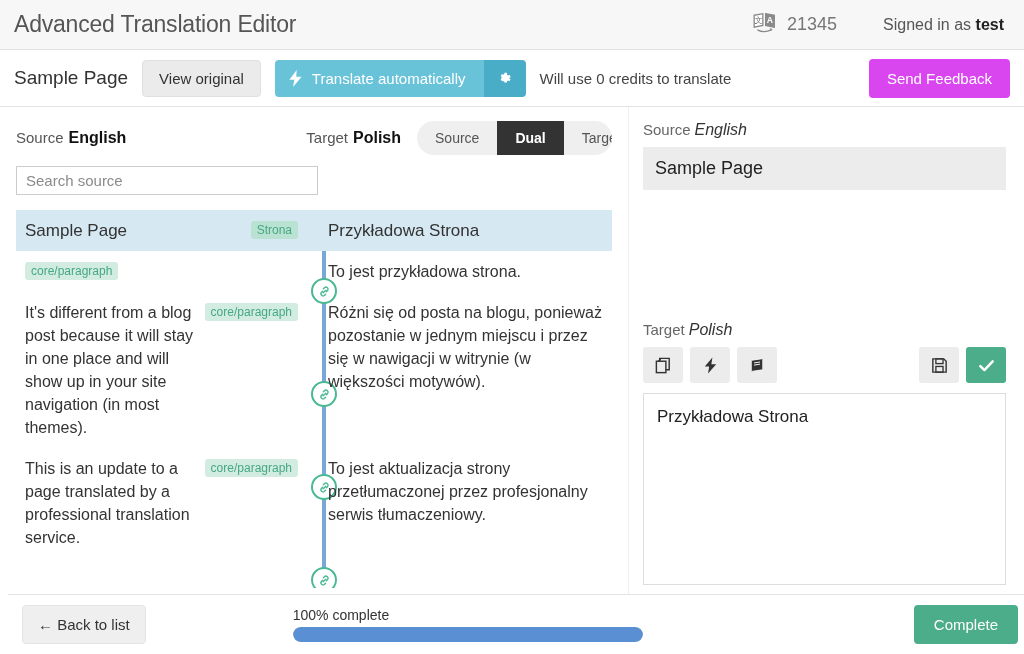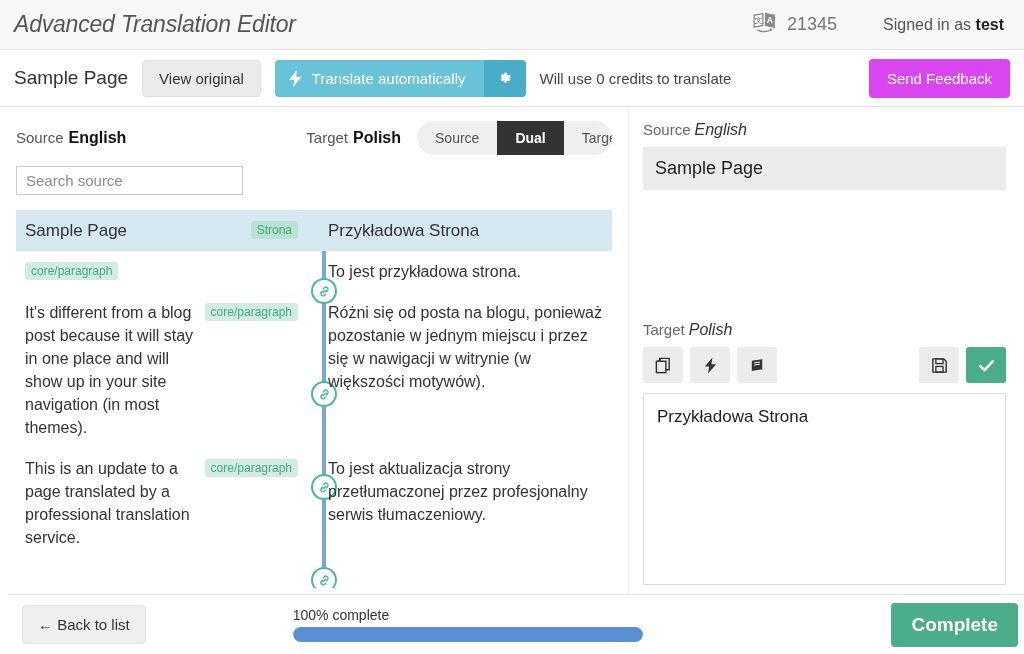--- a/index.html
+++ b/index.html
@@ -13,21 +13,21 @@
   .app { position: relative; width: 1024px; height: 654px; }
 
   
   .topbar {
     height: 50px; width: 100%;
     background: #f7f7f7;
     border-bottom: 1px solid #e3e3e3;
     display: flex; align-items: center;
     padding: 0 14px;
   }
-  .app-title { font-size: 23px; color: #555; font-weight: 400; letter-spacing: -0.2px; font-style: italic; }
+  .app-title { font-size: 23px; color: #555; font-weight: 400; letter-spacing: -0.2px; }
   .topbar-right { margin-left: auto; display: flex; align-items: center; gap: 46px; padding-right: 6px; }
   .credits { display: flex; align-items: center; gap: 9px; color: #777; font-size: 18px; }
   .translate-glyph { width: 26px; height: 26px; display: block; }
   .signed-in { font-size: 16px; color: #555; }
   .signed-in b { color: #222; }
 
   
   .actionbar {
     height: 57px; width: 100%;
     background: #fff;
@@ -74,21 +74,21 @@
     border-radius: 18px; overflow: hidden; height: 34px;
   }
   .seg {
     padding: 0 18px; display: flex; align-items: center;
     font-size: 14px; color: #555; cursor: pointer; background: transparent; border: none;
   }
   .seg.active { background: #333333; color: #fff; font-weight: bold; }
 
   .search-wrap { margin-top: 11px; }
   .search-input {
-    width: 227px; height: 29px; border: 1px solid #cccccc;
+    width: 302px; height: 29px; border: 1px solid #cccccc;
     padding: 8px 9px; font-size: 15px; color: #333;
     font-family: "Liberation Sans", sans-serif; background: #fff;
   }
   .search-input::placeholder { color: #8a8a8a; }
 
   
   .seg-list { margin-top: 15px; height: 378px; overflow: hidden; position: relative; }
   .seg-row { display: flex; position: relative; }
   .seg-row.title-row { background: #d6e8f2; }
   .seg-row .src-col {
@@ -149,21 +149,21 @@
   .btn-back {
     background: #efefef; border: 1px solid #e4e4e4; border-radius: 4px;
     padding: 10px 15px; font-size: 15px; color: #333; cursor: pointer;
   }
   .progress-wrap { margin-left: 147px; width: 350px; }
   .progress-label { font-size: 14px; color: #333; margin-bottom: 4px; }
   .progress-track { height: 15px; background: #e9e9e9; border-radius: 8px; overflow: hidden; }
   .progress-fill { height: 100%; background: #5b8fd4; border-radius: 8px; }
   .btn-complete {
     margin-left: auto; background: #4bad8a; color: #fff; border: none;
-    border-radius: 4px; padding: 11px 20px; font-size: 19px; cursor: pointer; font-weight: bold;
+    border-radius: 4px; padding: 11px 20px; font-size: 15px; cursor: pointer;
   }
 
   
   .anno { position: absolute; pointer-events: none; }
 </style>
 </head>
 <body>
 
 <div class="app">
 

